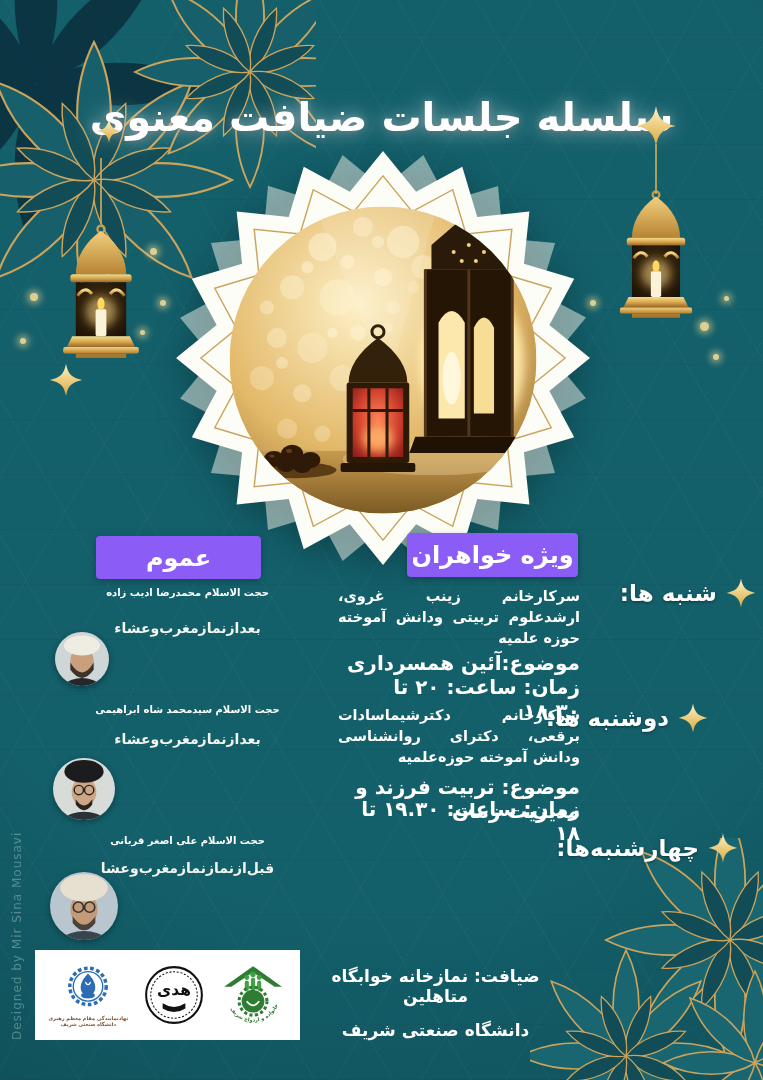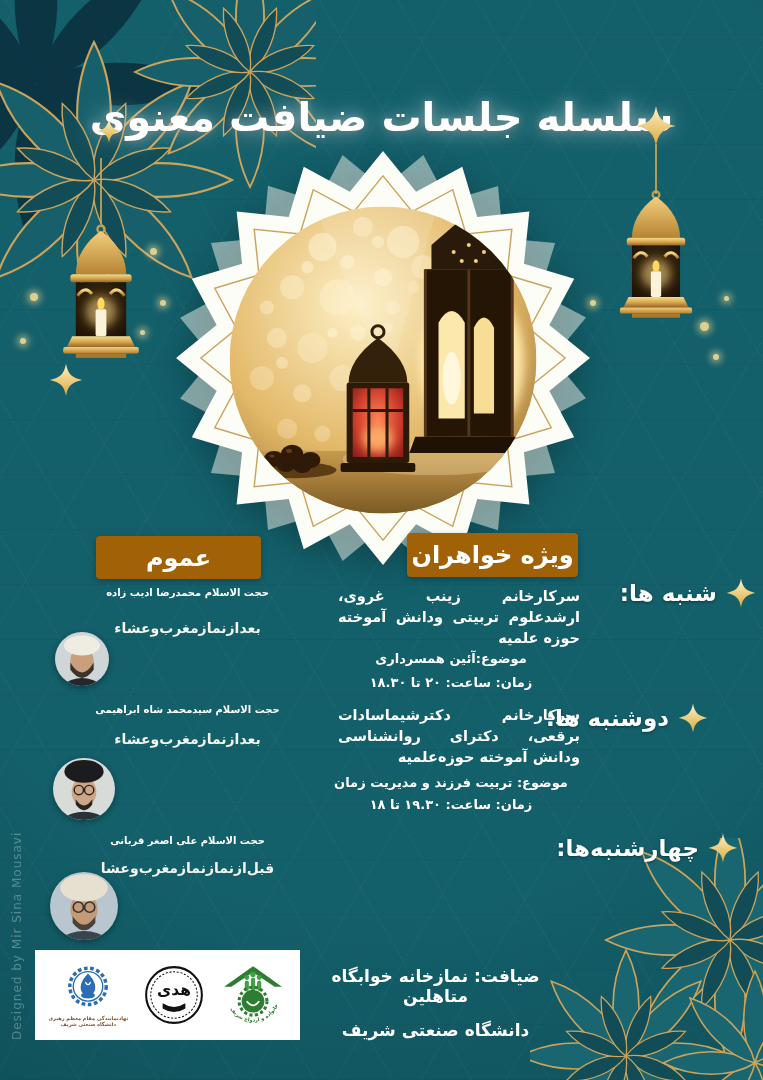--- a/index.html
+++ b/index.html
@@ -36,41 +36,41 @@
        box-shadow:0 0 7px 3px rgba(255,224,150,.65);opacity:.85}
 
   .string{position:absolute;width:2px;background:#caa75a;opacity:.85;z-index:4}
 
   .cloud{position:absolute;z-index:3}
 
   .starburst{position:absolute;left:171px;top:146px;z-index:2;
              filter:drop-shadow(0 8px 16px rgba(0,0,0,.28))}
 
   .hdr-box{
-    position:absolute;z-index:5;background:#a16207;border-radius:4px;
+    position:absolute;z-index:5;background:#8b5cf6;border-radius:4px;
     display:flex;align-items:center;justify-content:center;
     color:#fff;font-weight:700;font-size:24px;box-shadow:0 2px 6px rgba(0,0,0,.25);
   }
 
   .day-label{position:absolute;z-index:5;display:flex;align-items:center;gap:8px;
              color:#fff;font-weight:700;font-size:23px;text-shadow:0 1px 3px rgba(0,0,0,.4)}
   .day-label svg{flex:0 0 auto}
 
   .speaker-name{position:absolute;left:30px;width:315px;z-index:5;text-align:center;
                 color:#fff;font-weight:700;font-size:10px}
   .speaker-sub{position:absolute;left:30px;width:315px;z-index:5;text-align:center;
                color:#f2f4ee;font-weight:700;font-size:14px}
   .avatar{position:absolute;z-index:5;border-radius:50%;overflow:hidden;
           box-shadow:0 2px 6px rgba(0,0,0,.35)}
   .avatar svg{display:block}
 
   .session-para{position:absolute;left:338px;width:242px;z-index:5;text-align:justify;
                 color:#fff;font-weight:700;font-size:14.5px;line-height:21px;direction:rtl}
-  .session-line{position:absolute;left:330px;width:242px;z-index:5;text-align:center;
-                color:#fff;font-weight:700;font-size:13px;direction:rtl}
+  .session-line{position:absolute;left:338px;width:242px;z-index:5;text-align:right;
+                color:#fff;font-weight:700;font-size:20px;direction:rtl}
 
   .footer-card{position:absolute;left:35px;top:950px;width:265px;height:90px;z-index:5;
                background:#ffffff;border-radius:0;display:flex;direction:ltr;
                align-items:center;justify-content:space-around;padding:4px 6px;box-sizing:border-box}
   .logo-block{display:flex;flex-direction:column;align-items:center;justify-content:center}
   .logo-caption{font-size:5px;line-height:6px;color:#7a5230;text-align:center;font-weight:700}
 
   .location{position:absolute;left:318px;top:966px;width:235px;z-index:5;text-align:center;
             color:#fff;font-weight:700;font-size:17px}
   .location .l2{margin-top:14px}

